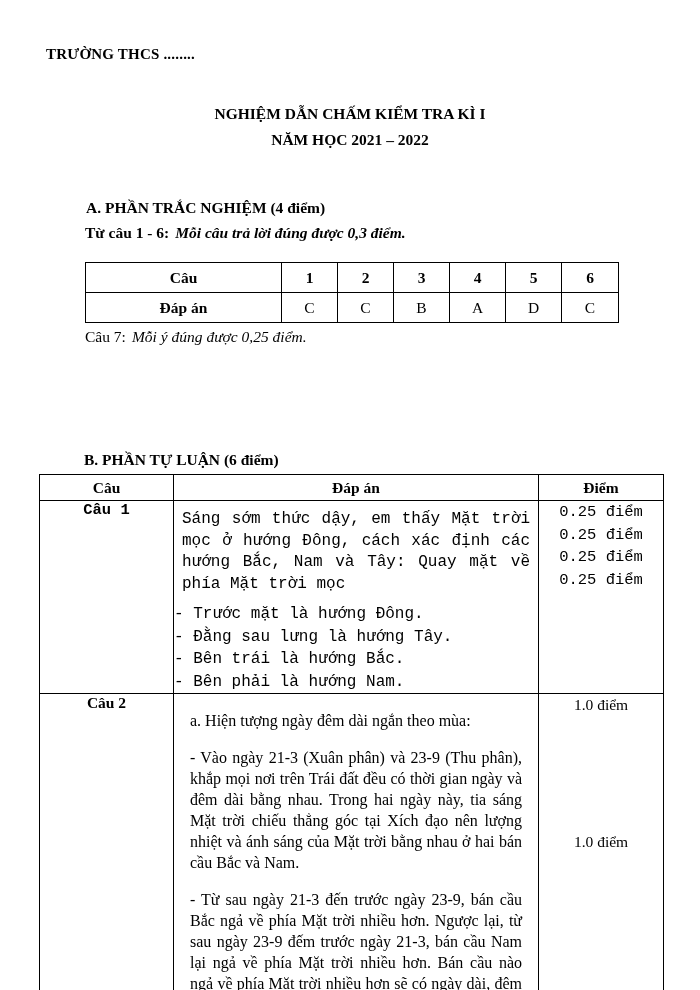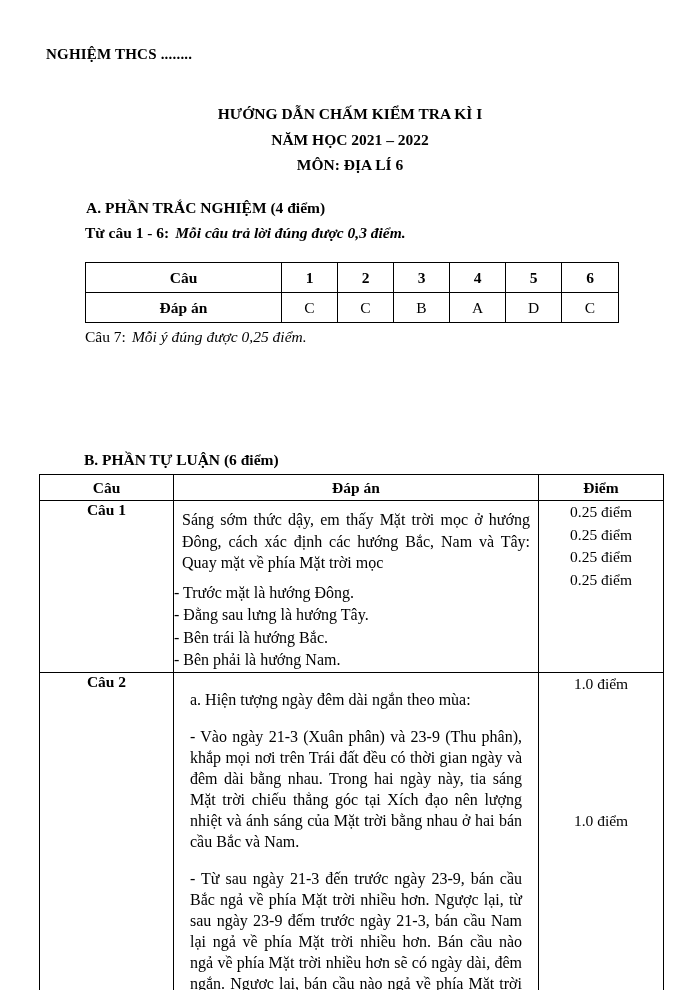--- a/index.html
+++ b/index.html
@@ -110,21 +110,21 @@
     padding: 0;
     vertical-align: top;
   }
   table.main-table th {
     height: 25px;
     font-size: 15.5px;
     font-weight: bold;
     text-align: center;
     vertical-align: middle;
   }
-  tr.row-q1 { height: 159px; }
+  tr.row-q1 { height: 159px; font-family: Liberation Mono, monospace; }
   tr.row-q2 { height: 299px; }
   td.qcell {
     text-align: center;
     vertical-align: middle;
     font-weight: bold;
     font-size: 15.5px;
   }
   td.acell { padding: 3px 8px; }
   .acell .intro {
     margin: 8px;
@@ -145,26 +145,25 @@
   .scell-q1 .score-line { line-height: 22.5px; }
   td.scell-q2 { padding-top: 22px; }
   .scell-q2 .score-line { line-height: 21px; }
   .scell-q2 .score-line.second { margin-top: 116px; }
 </style>
 </head>
 <body>
 
 <div class="page">
 
-  <div class="school">NGHIỆM THCS ........</div>
+  <div class="school">TRƯỜNG THCS ........</div>
 
   <div class="title-block">
-    <div>HƯỚNG DẪN CHẤM KIỂM TRA KÌ I</div>
+    <div>NGHIỆM DẪN CHẤM KIỂM TRA KÌ I</div>
     <div>NĂM HỌC 2021 – 2022</div>
-    <div>MÔN: ĐỊA LÍ 6</div>
   </div>
 
   <div class="heading-a">A. PHẦN TRẮC NGHIỆM (4 điểm)</div>
 
   <div class="note-a">
     <span class="note-label">Từ câu 1 - 6:</span><span class="note-italic">Mỗi câu trả lời đúng được 0,3 điểm.</span>
   </div>
 
   <table class="ans-table">
     <colgroup>

